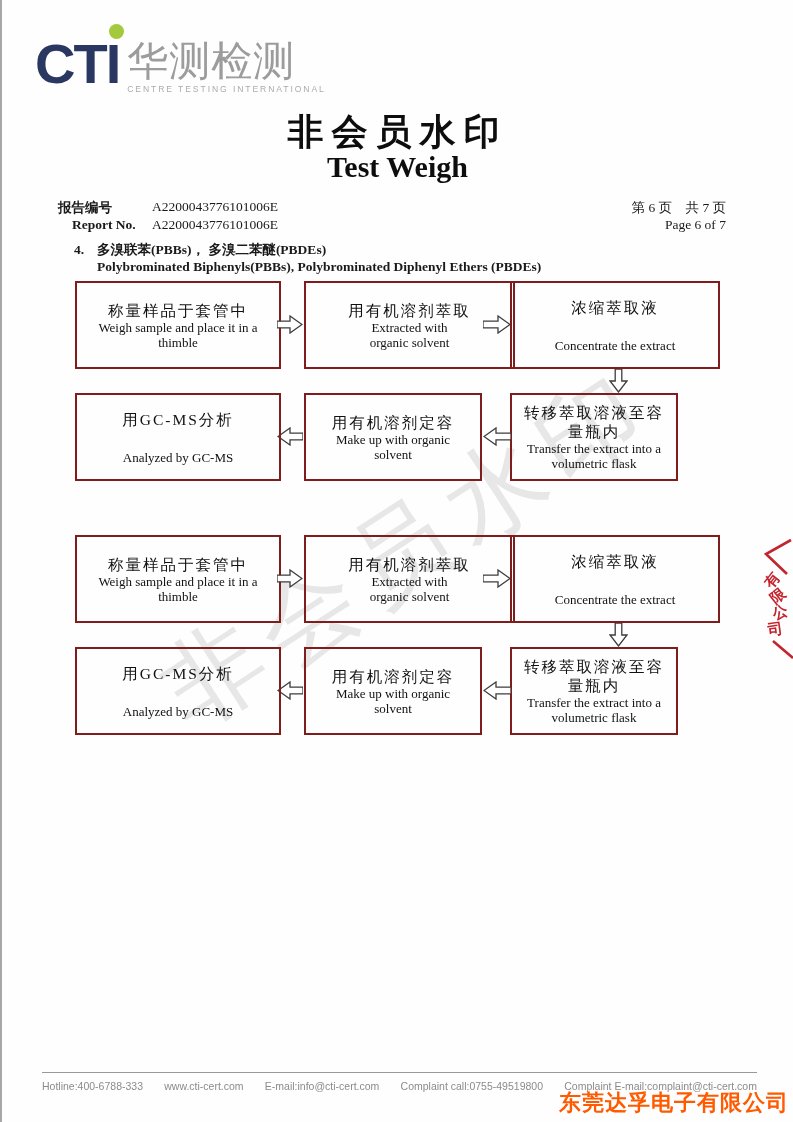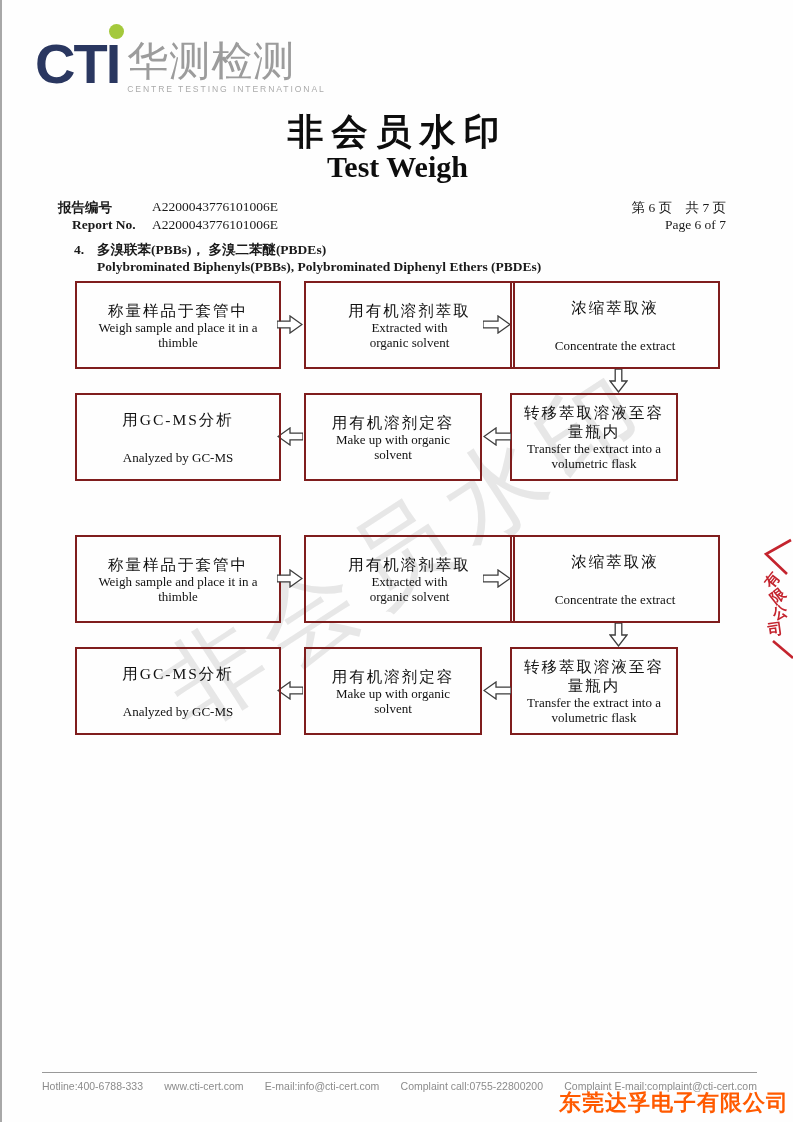--- a/index.html
+++ b/index.html
@@ -225,18 +225,18 @@
     <text x="29" y="79" fill="#c4242e" text-anchor="middle" transform="rotate(-22 29 79)">公</text>
     <text x="23" y="96" fill="#c4242e" text-anchor="middle" transform="rotate(-8 23 96)">司</text>
     <path d="M20,103 L40,120" fill="none" stroke="#c4242e" stroke-width="2.6"></path>
   </svg>
 
   <div class="footer-rule"></div>
   <div class="footer-row">
     <span>Hotline:400-6788-333</span>
     <span>www.cti-cert.com</span>
     <span>E-mail:info@cti-cert.com</span>
-    <span>Complaint call:0755-22800200</span>
+    <span>Complaint call:0755-49519800</span>
     <span>Complaint E-mail:complaint@cti-cert.com</span>
   </div>
   <div class="company">东莞达孚电子有限公司</div>
 
 </div>
 
 </body></html>

